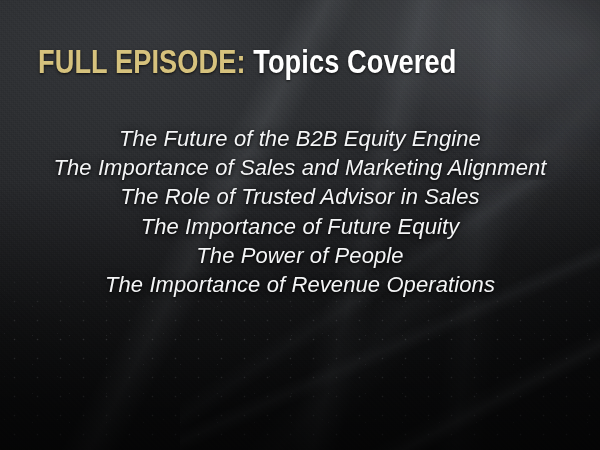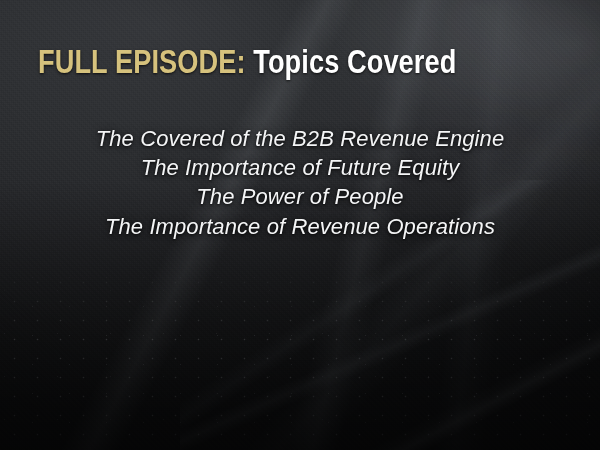--- a/index.html
+++ b/index.html
@@ -149,20 +149,22 @@
   <div class="bg-streaks"></div>
   <div class="bg-speckle"></div>
   <div class="bg-grain"></div>
   <div class="bg-vignette"></div>
 
   <div class="content">
 
     <div class="slide-title"><span class="title-accent">FULL EPISODE:</span><span class="title-main"> Topics Covered</span></div>
 
     <div class="topics">
-      <div class="topic-line">The Covered of the B2B Revenue Engine</div>
+      <div class="topic-line">The Future of the B2B Equity Engine</div>
+      <div class="topic-line">The Importance of Sales and Marketing Alignment</div>
+      <div class="topic-line">The Role of Trusted Advisor in Sales</div>
       <div class="topic-line">The Importance of Future Equity</div>
       <div class="topic-line">The Power of People</div>
       <div class="topic-line">The Importance of Revenue Operations</div>
     </div>
 
   </div>
 </div>
 
 </body></html>

